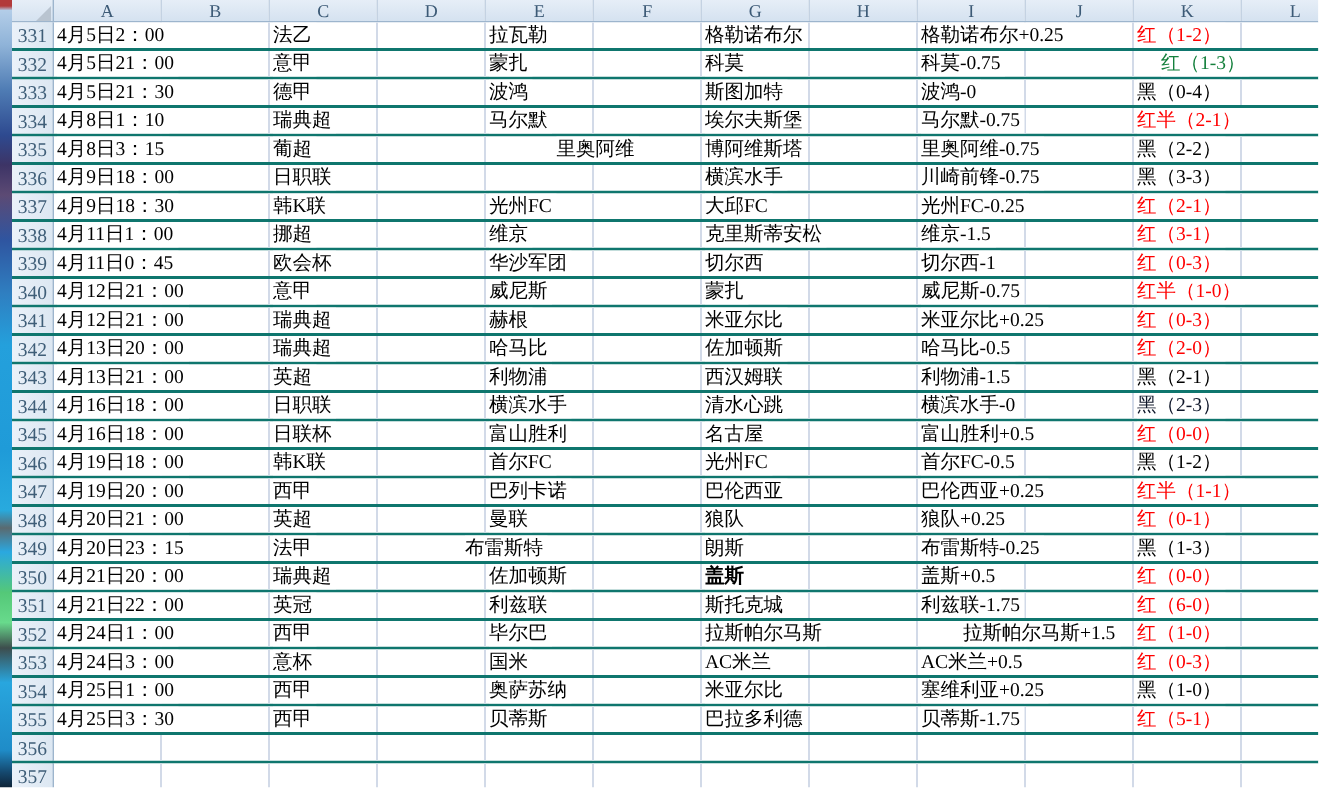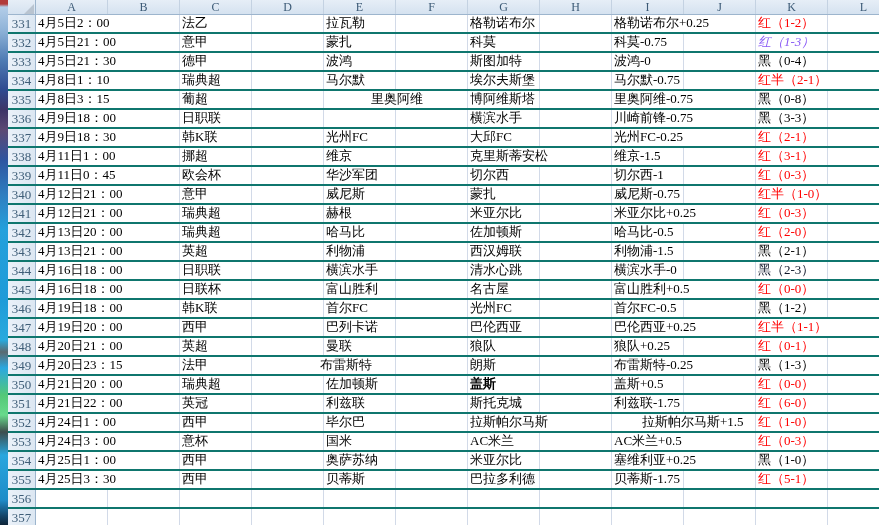--- a/index.html
+++ b/index.html
@@ -65,21 +65,21 @@
           </div>
         </div>
         <div class="row">
           <div class="rn">332</div>
           <div class="cells">
             <span class="cell" style="left: 2px;">4月5日21：00</span>
             <span class="cell" style="left: 146px;">意甲</span>
             <span class="cell" style="left: 290px;">蒙扎</span>
             <span class="cell" style="left: 434px;">科莫</span>
             <span class="cell" style="left: 578px;">科莫-0.75</span>
-            <span class="cell" style="left: 722px; color: #8b5cf6; font-style: italic;">红（1-3）</span>
+            <span class="cell" style="left: 738px; color: #15803d;">红（1-3）</span>
           </div>
         </div>
         <div class="row">
           <div class="rn">333</div>
           <div class="cells">
             <span class="cell" style="left: 2px;">4月5日21：30</span>
             <span class="cell" style="left: 146px;">德甲</span>
             <span class="cell" style="left: 290px;">波鸿</span>
             <span class="cell" style="left: 434px;">斯图加特</span>
             <span class="cell" style="left: 578px;">波鸿-0</span>
@@ -98,21 +98,21 @@
           </div>
         </div>
         <div class="row">
           <div class="rn">335</div>
           <div class="cells">
             <span class="cell" style="left: 2px;">4月8日3：15</span>
             <span class="cell" style="left: 146px;">葡超</span>
             <span class="cell" style="left: 290px; margin-left: 45px;">里奥阿维</span>
             <span class="cell" style="left: 434px;">博阿维斯塔</span>
             <span class="cell" style="left: 578px;">里奥阿维-0.75</span>
-            <span class="cell" style="left: 722px; color: rgb(0, 0, 0);">黑（0-8）</span>
+            <span class="cell" style="left: 722px; color: rgb(0, 0, 0);">黑（2-2）</span>
           </div>
         </div>
         <div class="row">
           <div class="rn">336</div>
           <div class="cells">
             <span class="cell" style="left: 2px;">4月9日18：00</span>
             <span class="cell" style="left: 146px;">日职联</span>
             <span class="cell" style="left: 306px; margin-top: 20px;">川崎前锋</span>
             <span class="cell" style="left: 434px;">横滨水手</span>
             <span class="cell" style="left: 578px;">川崎前锋-0.75</span>
@@ -249,21 +249,21 @@
             <span class="cell" style="left: 434px;">狼队</span>
             <span class="cell" style="left: 578px;">狼队+0.25</span>
             <span class="cell" style="left: 722px; color: rgb(255, 0, 0);">红（0-1）</span>
           </div>
         </div>
         <div class="row">
           <div class="rn">349</div>
           <div class="cells">
             <span class="cell" style="left: 2px;">4月20日23：15</span>
             <span class="cell" style="left: 146px;">法甲</span>
-            <span class="cell" style="left: 284px;">布雷斯特</span>
+            <span class="cell" style="left: 274px;">布雷斯特</span>
             <span class="cell" style="left: 434px;">朗斯</span>
             <span class="cell" style="left: 578px;">布雷斯特-0.25</span>
             <span class="cell" style="left: 722px; color: rgb(0, 0, 0);">黑（1-3）</span>
           </div>
         </div>
         <div class="row">
           <div class="rn">350</div>
           <div class="cells">
             <span class="cell" style="left: 2px;">4月21日20：00</span>
             <span class="cell" style="left: 146px;">瑞典超</span>

